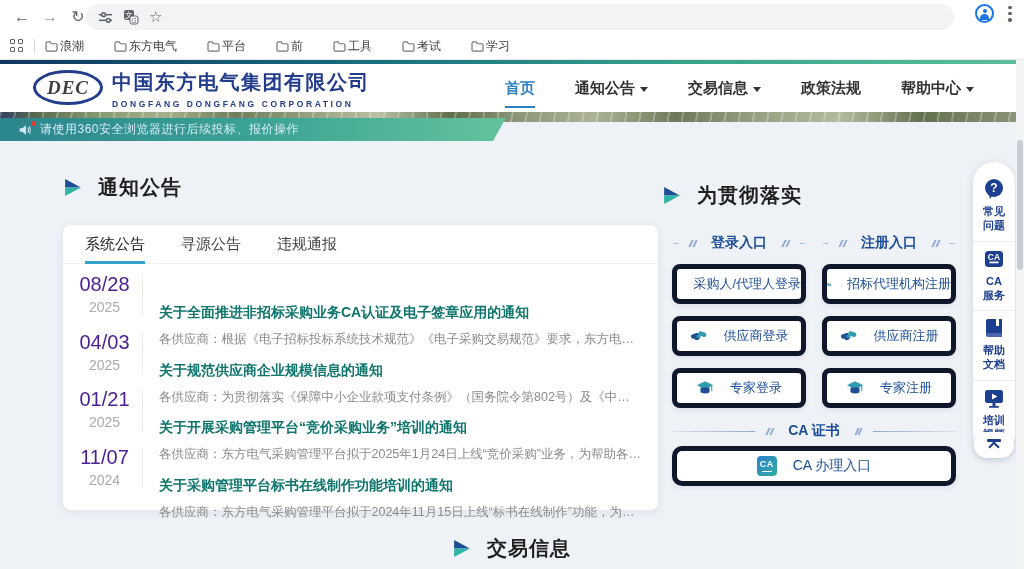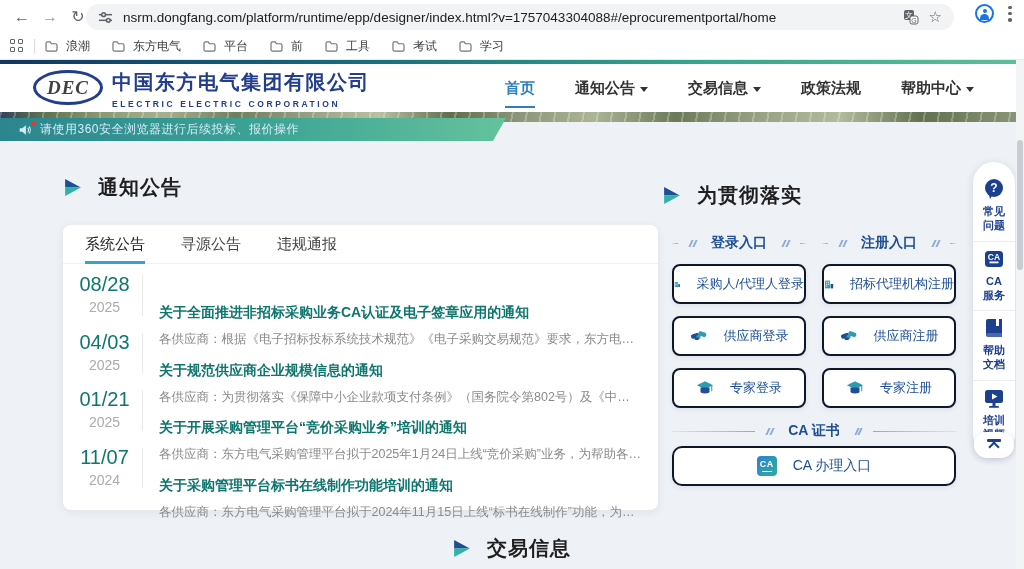--- a/index.html
+++ b/index.html
@@ -25,21 +25,21 @@
                border-radius:5px 5px 0 0; background:#1a73e8; }
   .dots { width:4px; height:16px; display:flex; flex-direction:column; justify-content:space-between; }
   .dots i { width:3.5px; height:3.5px; border-radius:50%; background:#5f6368; }
 
   
   .bookmarks { left:0; top:33px; width:1024px; height:27px; background:#fff; display:flex;
                align-items:center; padding-left:10px; border-bottom:1px solid #e8eaed; }
   .apps-grid { width:14px; height:14px; display:grid; grid-template-columns:6px 6px; gap:2px; }
   .apps-grid i { width:5px; height:5px; border:1.4px solid #5f6368; border-radius:1px; }
   .bm-sep { width:1px; height:15px; background:#dadce0; margin:0 10px; }
-  .bm { display:flex; align-items:center; gap:8px; margin-right:22px; cursor:pointer; }
+  .bm { display:flex; align-items:center; gap:2px; margin-right:30px; cursor:pointer; }
   .bm span { font-size:12px; color:#3c4043; }
 
   
   .topbar { left:0; top:60px; width:1024px; height:4px;
             background:linear-gradient(90deg,#12365f,#156a7c,#35a38c,#5cbf9a); }
   .siteheader { left:0; top:64px; width:1024px; height:48px; background:#fff; }
   .logo-oval { left:33px; top:6px; width:70px; height:35px; border:3px solid #233d8c;
                border-radius:50%; display:flex; align-items:center; justify-content:center; }
   .logo-oval span { font-family:"Liberation Serif", serif; font-style:italic; font-weight:bold;
                font-size:19px; color:#404040; letter-spacing:1px; }
@@ -85,38 +85,38 @@
   .tab.active { font-weight:normal; color:#222; border-bottom:3px solid #36a3c9; }
   .more { position:absolute; right:16px; top:0; height:39px; display:flex; align-items:center;
           gap:5px; cursor:pointer; }
   .more span { font-size:13px; color:#2e86c8; }
   .more .circ { width:15px; height:15px; border:1.3px solid #2e86c8; border-radius:50%;
           position:relative; }
   .more .circ:after { content:""; position:absolute; left:4px; top:3.8px; width:4px; height:4px;
           border-right:1.5px solid #2e86c8; border-top:1.5px solid #2e86c8; transform:rotate(45deg); }
   .nrow { display:flex; height:57.5px; padding:9px 16px 0 14px; cursor:pointer; }
   .ndate { width:55px; text-align:center; flex:none; }
-  .ndate .d { font-size:20px; color:#0f766e; font-weight:500; }
+  .ndate .d { font-size:20px; color:#4c1d95; font-weight:500; }
   .ndate .y { font-size:14px; color:#ababab; margin-top:3px; }
   .nsep { width:1px; background:#e9e9e9; margin:2px 16px 6px 10px; flex:none; }
   .nbody { min-width:0; }
   .nbody .ti { font-size:14px; font-weight:bold; color:#0f766e; white-space:nowrap;
                overflow:hidden; text-overflow:ellipsis;margin-top:31px; }
   .nbody .de { font-size:12.5px; color:#8a8a8a; margin-top:9px; white-space:nowrap;
                overflow:hidden; text-overflow:ellipsis; }
 
   
   .grp-head { display:flex; align-items:center; gap:12px; }
   .grp-head .ln { flex:1; height:1px; background:linear-gradient(90deg,rgba(130,155,200,.15),#8ea9d2); }
   .grp-head .ln.r { background:linear-gradient(90deg,#8ea9d2,rgba(130,155,200,.15)); }
   .grp-head .tt { font-size:14px; font-weight:bold; color:#1d4e96; margin:0 4px; white-space:nowrap; }
   .sl { width:1.5px; height:7px; background:#8ea9d2; transform:skewX(-25deg); }
   .sl + .sl { margin-left:2px; }
   .slg { display:flex; }
-  .lbtn { background:#fff; border:2px solid #0f172a; border-radius:8px;
+  .lbtn { background:#fff; border:5px solid #0f172a; border-radius:8px;
           box-shadow:0 2px 5px rgba(40,80,150,.08); display:flex; align-items:center;
           justify-content:center; gap:16px; cursor:pointer; }
   .lbtn span { font-size:13px; color:#1d4e96; font-weight:500; white-space:nowrap; }
 
   
   .floatbar { left:973px; top:162px; width:42px; background:#fff; border-radius:21px;
               box-shadow:0 2px 8px rgba(40,70,120,.15); padding:10px 0 6px; }
   .fitem { display:flex; flex-direction:column; align-items:center; padding:6px 0 8px;
            cursor:pointer; }
   .fitem + .fitem { border-top:1px solid #ededed; }
@@ -150,21 +150,20 @@
 
   <div class="abs omnibox">
     <svg width="15" height="15" viewBox="0 0 16 16">
       <g stroke="#5f6368" stroke-width="1.6" fill="none">
         <line x1="1" y1="5" x2="15" y2="5"></line>
           <circle cx="6" cy="5" r="2" fill="#f1f3f4"></circle>
         <line x1="1" y1="11" x2="15" y2="11"></line>
           <circle cx="11" cy="11" r="2" fill="#f1f3f4"></circle>
       </g>
     </svg>
-    <div class="omni-url">nsrm.dongfang.com/platform/runtime/epp/designer/index.html?v=1757043304088#/eprocurementportal/home</div>
     <div class="omni-ic">
       <svg width="16" height="16" viewBox="0 0 16 16">
         <rect x="1" y="1" width="10" height="10" rx="2" fill="#5f6368"></rect>
         <text x="6" y="9" font-size="8" fill="#fff" text-anchor="middle" font-family="Liberation Sans, sans-serif">文</text>
         <rect x="7" y="7" width="8" height="8" rx="2" fill="#fff" stroke="#5f6368"></rect>
         <text x="11" y="13.5" font-size="7" fill="#5f6368" text-anchor="middle" font-family="Liberation Sans, sans-serif">G</text>
       </svg>
     </div>
     <div class="omni-ic" style="font-size:15px;color:#5f6368">☆</div>
   </div>
@@ -231,21 +230,21 @@
   </div>
 </div>
 
 <div class="abs topbar"></div>
 <div class="abs siteheader">
   <div class="abs logo-oval">
     <span>DEC</span>
   </div>
   <div class="abs company">
     <div class="cn">中国东方电气集团有限公司</div>
-    <div class="en">ELECTRIC ELECTRIC CORPORATION</div>
+    <div class="en">DONGFANG DONGFANG CORPORATION</div>
   </div>
   <div class="abs mainnav">
     <div class="nav-item active">
       <span>首页</span>
     </div>
     <div class="nav-item">
       <span>通知公告</span>
       <i class="caret"></i>
     </div>
     <div class="nav-item">

